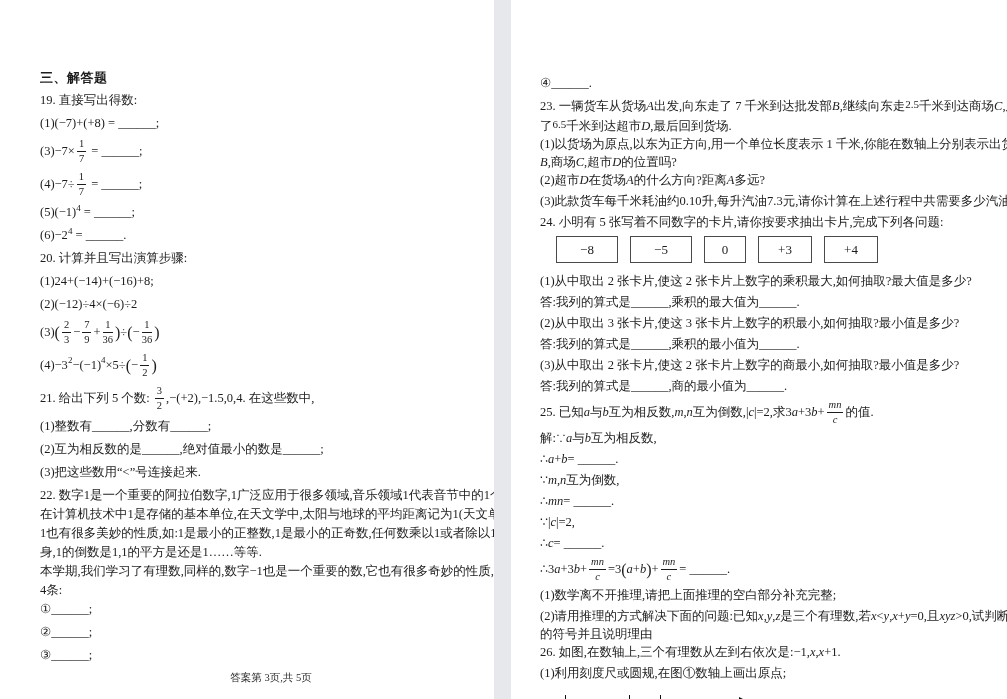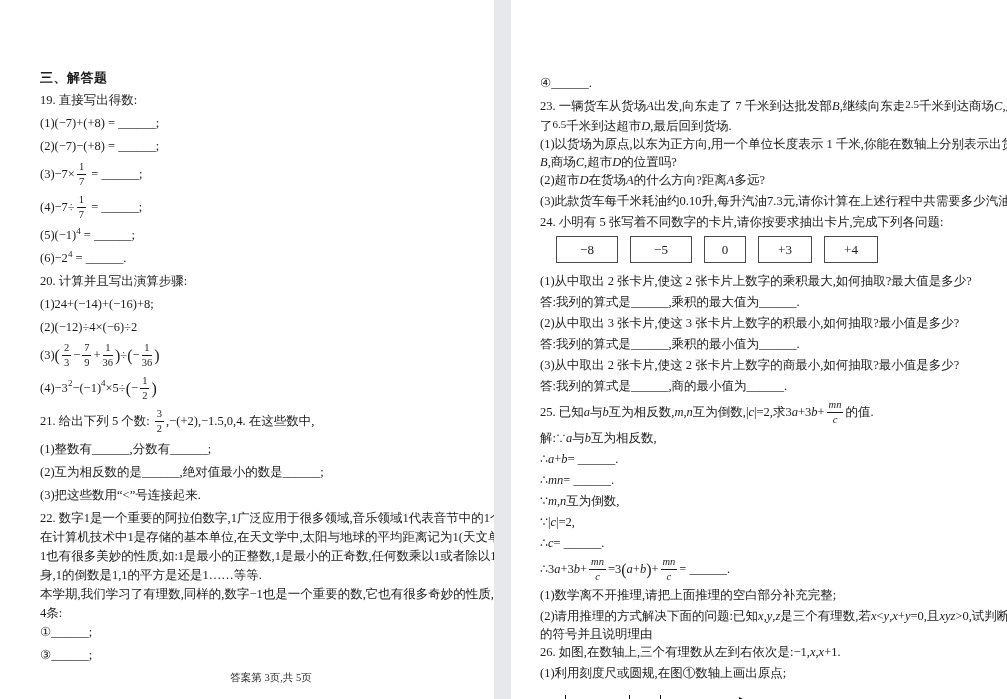--- a/index.html
+++ b/index.html
@@ -42,41 +42,41 @@
 </style>
 </head>
 <body>
 
 <div class="canvas">
   <div class="page left" id="page-left">
     <div class="body-flow" id="left-lines">
         <div class="line h"><span class="t">三、解答题</span></div>
         <div class="line q"><span class="t">19. 直接写出得数:</span></div>
         <div class="line q"><span class="t">(1)(−7)+(+8) = ______;</span></div>
-        <div class="line q"><span class="t">(2)(−7)−(+8) = ______;</span></div>
         <div class="line q"><span class="t">(3)−7×</span><span class="frac"><span class="num">1</span><span class="den">7</span></span><span class="t"> = ______;</span></div>
         <div class="line q"><span class="t">(4)−7÷</span><span class="frac"><span class="num">1</span><span class="den">7</span></span><span class="t"> = ______;</span></div>
         <div class="line q"><span class="t">(5)(−1)</span><sup>4</sup><span class="t"> = ______;</span></div>
         <div class="line q"><span class="t">(6)−2</span><sup>4</sup><span class="t"> = ______.</span></div>
         <div class="line q"><span class="t">20. 计算并且写出演算步骤:</span></div>
         <div class="line q"><span class="t">(1)24+(−14)+(−16)+8;</span></div>
         <div class="line q"><span class="t">(2)(−12)÷4×(−6)÷2</span></div>
         <div class="line q"><span class="t">(3)</span><span class="bigp">(</span><span class="frac"><span class="num">2</span><span class="den">3</span></span><span class="t">−</span><span class="frac"><span class="num">7</span><span class="den">9</span></span><span class="t">+</span><span class="frac"><span class="num">1</span><span class="den">36</span></span><span class="bigp">)</span><span class="t">÷</span><span class="bigp">(</span><span class="t">−</span><span class="frac"><span class="num">1</span><span class="den">36</span></span><span class="bigp">)</span></div>
         <div class="line q"><span class="t">(4)−3</span><sup>2</sup><span class="t">−(−1)</span><sup>4</sup><span class="t">×5÷</span><span class="bigp">(</span><span class="t">−</span><span class="frac"><span class="num">1</span><span class="den">2</span></span><span class="bigp">)</span></div>
         <div class="line q"><span class="t">21. 给出下列 5 个数: </span><span class="frac"><span class="num">3</span><span class="den">2</span></span><span class="t">,−(+2),−1.5,0,4. 在这些数中,</span></div>
         <div class="line q"><span class="t">(1)整数有______,分数有______;</span></div>
         <div class="line q"><span class="t">(2)互为相反数的是______,绝对值最小的数是______;</span></div>
         <div class="line q"><span class="t">(3)把这些数用“&lt;”号连接起来.</span></div>
         <div class="line p"><span class="t">22. 数字1是一个重要的阿拉伯数字,1广泛应用于很多领域,音乐领域1代表音节中的1个基本音级,</span></div>
         <div class="line p"><span class="t">在计算机技术中1是存储的基本单位,在天文学中,太阳与地球的平均距离记为1(天文单位). 在数学中,</span></div>
         <div class="line p"><span class="t">1也有很多美妙的性质,如:1是最小的正整数,1是最小的正奇数,任何数乘以1或者除以1都等于它本</span></div>
         <div class="line p"><span class="t">身,1的倒数是1,1的平方是还是1……等等.</span></div>
         <div class="line p"><span class="t">本学期,我们学习了有理数,同样的,数字−1也是一个重要的数,它也有很多奇妙的性质,请你试着写出</span></div>
         <div class="line p"><span class="t">4条:</span></div>
         <div class="line q"><span class="t">①______;</span></div>
+        <div class="line q"><span class="t">②______;</span></div>
         <div class="line q"><span class="t">③______;</span></div>
       </div>
     <div class="footer">答案第 3页,共 5页</div>
   </div>
   <div class="gap-divider"></div>
   <div class="page right" id="page-right">
     <div class="body-flow" id="right-lines">
         <div class="line q"><span class="t">④______.</span></div>
         <div class="line p"><span class="t">23. 一辆货车从货场</span><span class="it">A</span><span class="t">出发,向东走了 7 千米到达批发部</span><span class="it">B</span><span class="t">,继续向东走</span><span class="raised">2.5</span><span class="t">千米到达商场</span><span class="it">C</span><span class="t">,又向西走</span></div>
         <div class="line p"><span class="t">了</span><span class="raised">6.5</span><span class="t">千米到达超市</span><span class="it">D</span><span class="t">,最后回到货场.</span></div>
@@ -88,22 +88,22 @@
         <div class="cards-row"><span class="card" style="width: 60px;">−8</span><span class="card" style="width: 60px;">−5</span><span class="card" style="width: 40px;">0</span><span class="card" style="width: 52px;">+3</span><span class="card" style="width: 52px;">+4</span></div>
         <div class="line q"><span class="t">(1)从中取出 2 张卡片,使这 2 张卡片上数字的乘积最大,如何抽取?最大值是多少?</span></div>
         <div class="line q"><span class="t">答:我列的算式是______,乘积的最大值为______.</span></div>
         <div class="line q"><span class="t">(2)从中取出 3 张卡片,使这 3 张卡片上数字的积最小,如何抽取?最小值是多少?</span></div>
         <div class="line q"><span class="t">答:我列的算式是______,乘积的最小值为______.</span></div>
         <div class="line q"><span class="t">(3)从中取出 2 张卡片,使这 2 张卡片上数字的商最小,如何抽取?最小值是多少?</span></div>
         <div class="line q"><span class="t">答:我列的算式是______,商的最小值为______.</span></div>
         <div class="line q"><span class="t">25. 已知</span><span class="it">a</span><span class="t">与</span><span class="it">b</span><span class="t">互为相反数,</span><span class="it">m</span><span class="t">,</span><span class="it">n</span><span class="t">互为倒数,|</span><span class="it">c</span><span class="t">|=2,求3</span><span class="it">a</span><span class="t">+3</span><span class="it">b</span><span class="t">+</span><span class="frac it"><span class="num">mn</span><span class="den">c</span></span><span class="t">的值.</span></div>
         <div class="line q"><span class="t">解:∵</span><span class="it">a</span><span class="t">与</span><span class="it">b</span><span class="t">互为相反数,</span></div>
         <div class="line q"><span class="t">∴</span><span class="it">a</span><span class="t">+</span><span class="it">b</span><span class="t">= ______.</span></div>
+        <div class="line q"><span class="t">∵</span><span class="it">m</span><span class="t">,</span><span class="it">n</span><span class="t">互为倒数,</span></div>
         <div class="line q"><span class="t">∴</span><span class="it">mn</span><span class="t">= ______.</span></div>
-        <div class="line q"><span class="t">∵</span><span class="it">m</span><span class="t">,</span><span class="it">n</span><span class="t">互为倒数,</span></div>
         <div class="line q"><span class="t">∵|</span><span class="it">c</span><span class="t">|=2,</span></div>
         <div class="line q"><span class="t">∴</span><span class="it">c</span><span class="t">= ______.</span></div>
         <div class="line q"><span class="t">∴3</span><span class="it">a</span><span class="t">+3</span><span class="it">b</span><span class="t">+</span><span class="frac it"><span class="num">mn</span><span class="den">c</span></span><span class="t">=3</span><span class="bigp">(</span><span class="it">a</span><span class="t">+</span><span class="it">b</span><span class="bigp">)</span><span class="t">+</span><span class="frac it"><span class="num">mn</span><span class="den">c</span></span><span class="t">= ______.</span></div>
         <div class="line q"><span class="t">(1)数学离不开推理,请把上面推理的空白部分补充完整;</span></div>
         <div class="line p"><span class="t">(2)请用推理的方式解决下面的问题:已知</span><span class="it">x</span><span class="t">,</span><span class="it">y</span><span class="t">,</span><span class="it">z</span><span class="t">是三个有理数,若</span><span class="it">x</span><span class="t">&lt;</span><span class="it">y</span><span class="t">,</span><span class="it">x</span><span class="t">+</span><span class="it">y</span><span class="t">=0,且</span><span class="it">xyz</span><span class="t">&gt;0,试判断</span></div>
         <div class="line p"><span class="t">的符号并且说明理由</span></div>
         <div class="line q"><span class="t">26. 如图,在数轴上,三个有理数从左到右依次是:−1,</span><span class="it">x</span><span class="t">,</span><span class="it">x</span><span class="t">+1.</span></div>
         <div class="line q"><span class="t">(1)利用刻度尺或圆规,在图①数轴上画出原点;</span></div>
         <div class="nl-fig">
           <div class="nl-line"></div>

